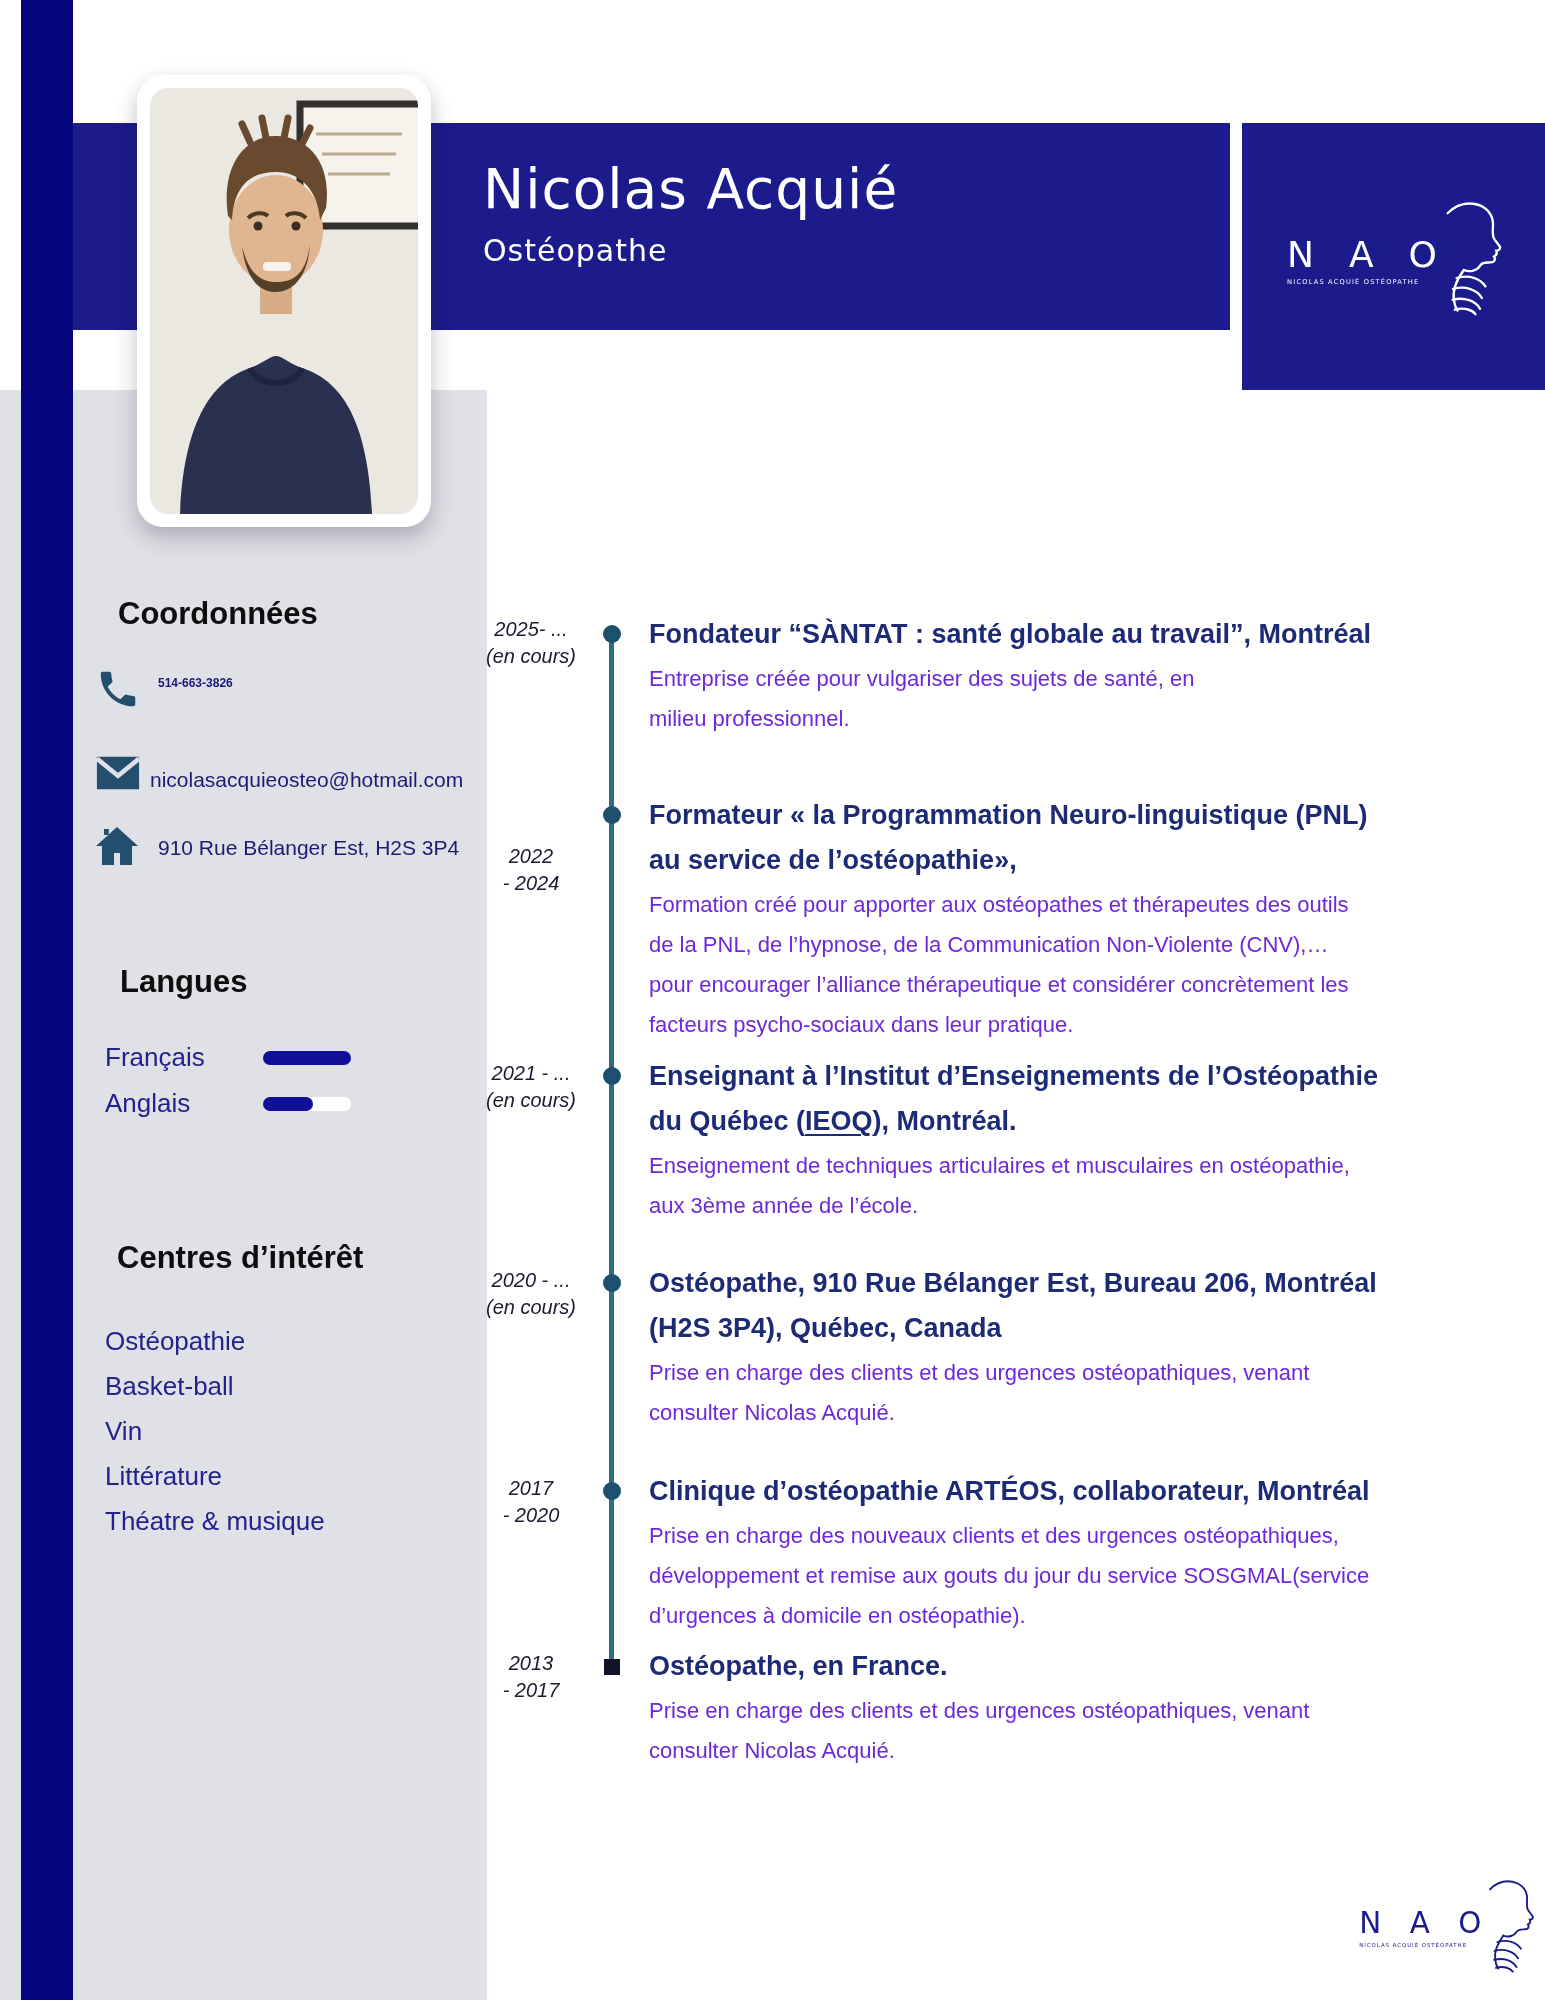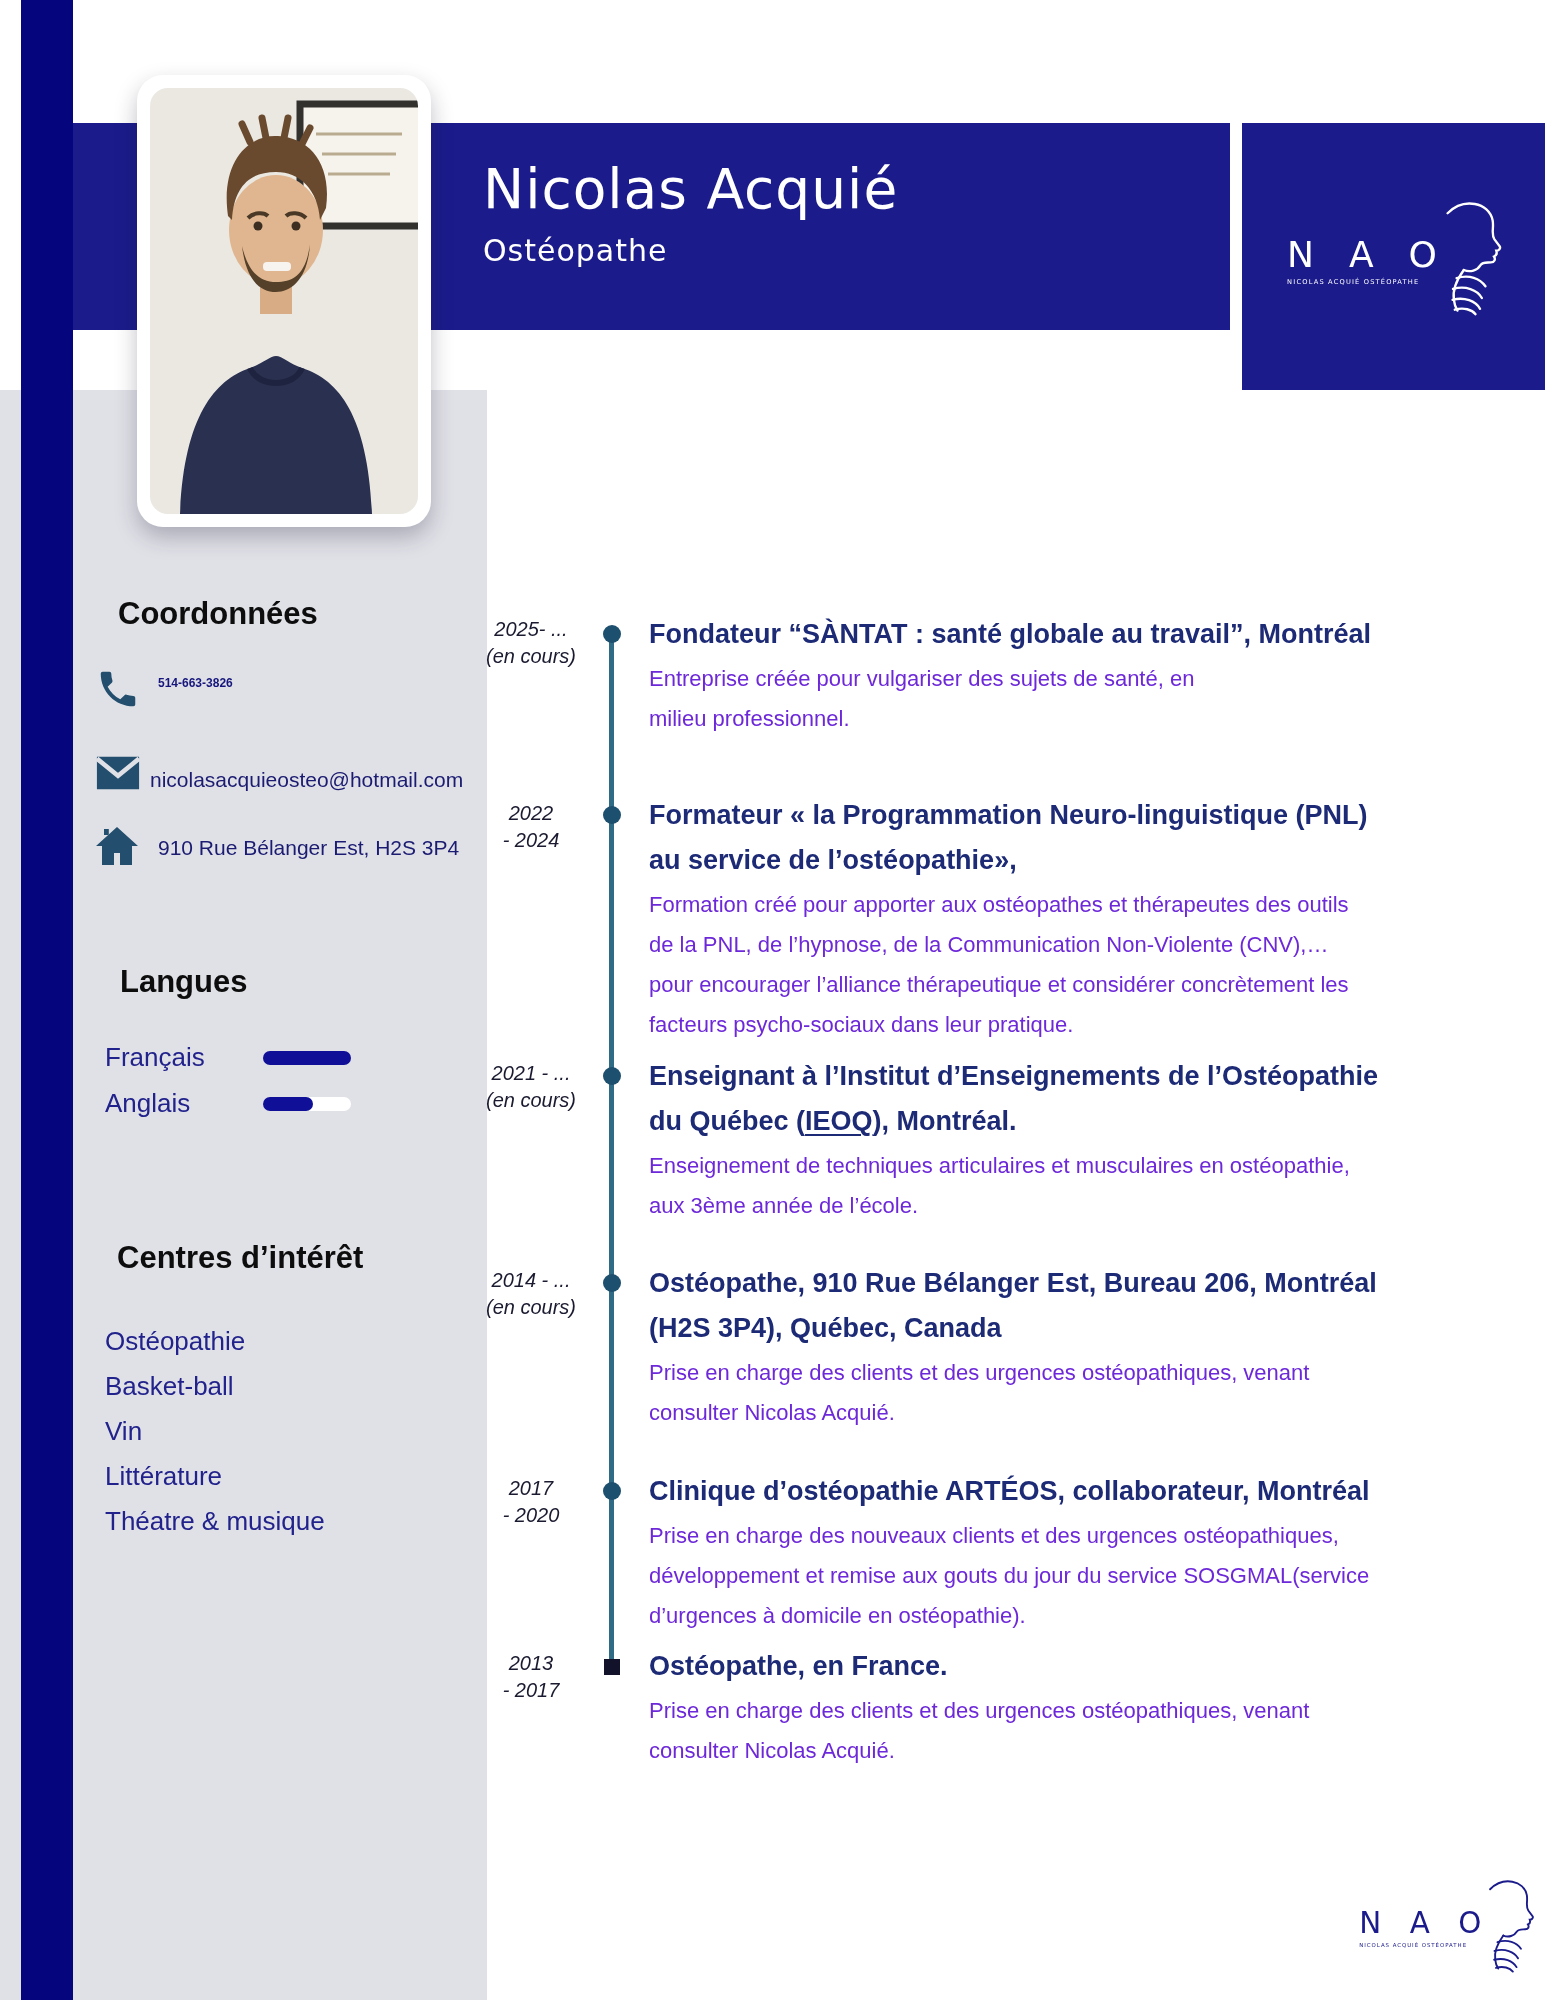--- a/index.html
+++ b/index.html
@@ -157,21 +157,21 @@
   <div class="tl-date" style="top:616px;">
     <div>2025- ...</div>
     <div>(en cours)</div>
   </div>
   <div class="tl-entry" style="top:612px;">
     <div class="tl-title">Fondateur “SÀNTAT : santé globale au travail”, Montréal</div>
     <div class="tl-body">Entreprise créée pour vulgariser des sujets de santé, en
 milieu professionnel.</div>
   </div>
 
-  <div class="tl-date" style="top:800px;text-align:center;">
+  <div class="tl-date" style="top:843px;text-align:center;">
     <div>2022</div>
     <div>- 2024</div>
   </div>
   <div class="tl-entry" style="top:793px;">
     <div class="tl-title">Formateur « la Programmation Neuro-linguistique (PNL)
 au service de l’ostéopathie»,</div>
     <div class="tl-body">Formation créé pour apporter aux ostéopathes et thérapeutes des outils
 de la PNL, de l’hypnose, de la Communication Non-Violente (CNV),…
 pour encourager l’alliance thérapeutique et considérer concrètement les
 facteurs psycho-sociaux dans leur pratique.</div>
@@ -182,21 +182,21 @@
     <div>(en cours)</div>
   </div>
   <div class="tl-entry" style="top:1054px;">
     <div class="tl-title"><span>Enseignant à l’Institut d’Enseignements de l’Ostéopathie
 du Québec (</span><span class="u">IEOQ</span><span>), Montréal.</span></div>
     <div class="tl-body">Enseignement de techniques articulaires et musculaires en ostéopathie,
 aux 3ème année de l’école.</div>
   </div>
 
   <div class="tl-date" style="top:1267px;">
-    <div>2014 - ...</div>
+    <div>2020 - ...</div>
     <div>(en cours)</div>
   </div>
   <div class="tl-entry" style="top:1261px;">
     <div class="tl-title">Ostéopathe, 910 Rue Bélanger Est, Bureau 206, Montréal
 (H2S 3P4), Québec, Canada</div>
     <div class="tl-body">Prise en charge des clients et des urgences ostéopathiques, venant
 consulter Nicolas Acquié.</div>
   </div>
 
   <div class="tl-date" style="top:1475px;">

